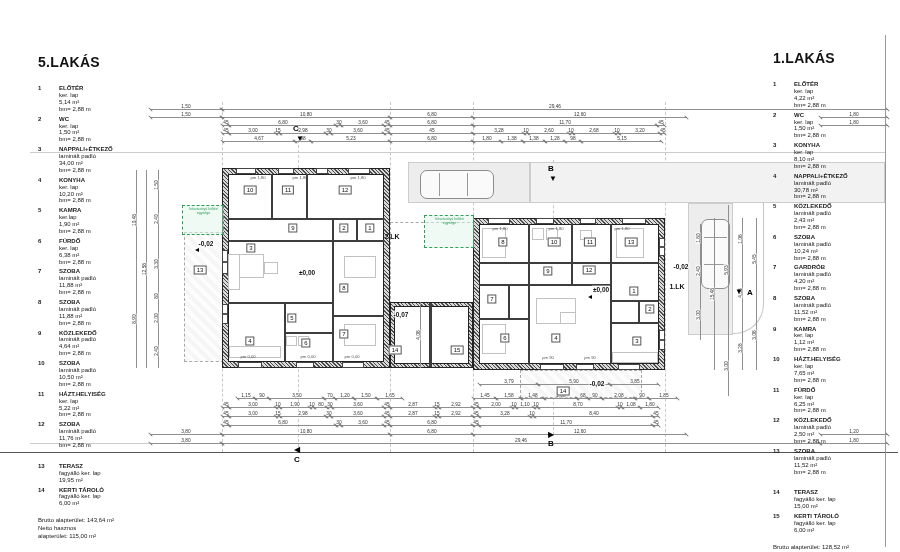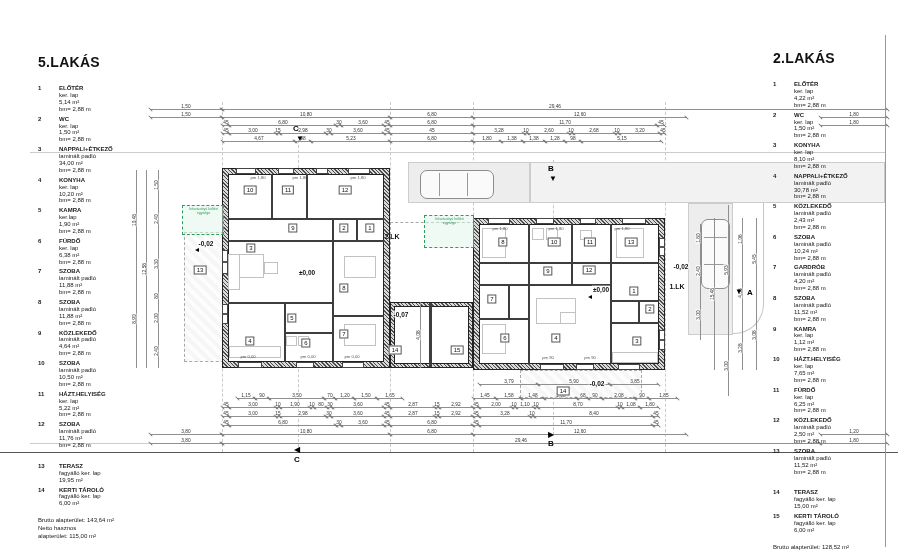--- a/index.html
+++ b/index.html
@@ -777,21 +777,21 @@
       </div>
     </div>
   <div class="totals">
       <div class="tl">Brutto alapterület: 143,64 m²</div>
       <div class="tl">Netto hasznos</div>
       <div class="tl">alapterület: 115,00 m²</div>
     </div>
 </div>
 
 <div class="list" id="right-list" style="left:773px;top:50px;width:118px">
-  <div class="title">2.LAKÁS</div>
+  <div class="title">1.LAKÁS</div>
   <div class="items">
       <div class="item">
         <div class="no">1</div>
         <div class="bd">
           <div class="nm">ELŐTÉR</div>
           <div class="ln">ker. lap</div>
           <div class="ln">4,22 m²</div>
           <div class="ln">bm= 2,88 m</div>
         </div>
       </div>

